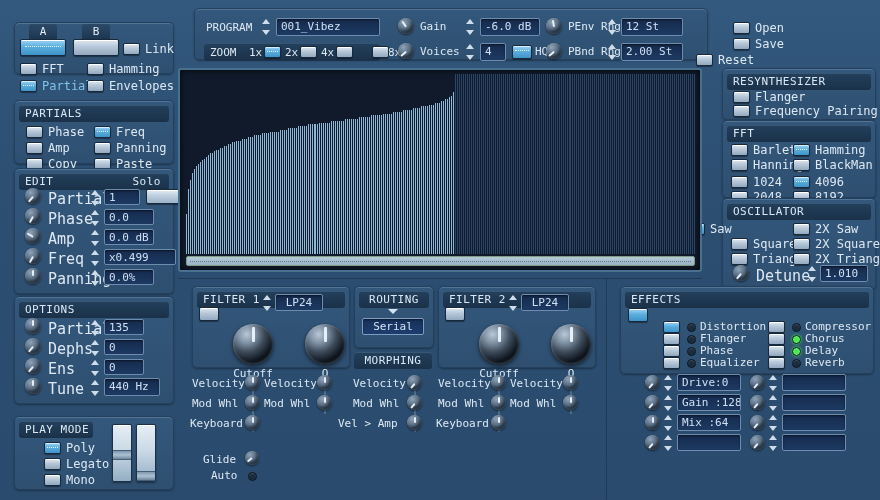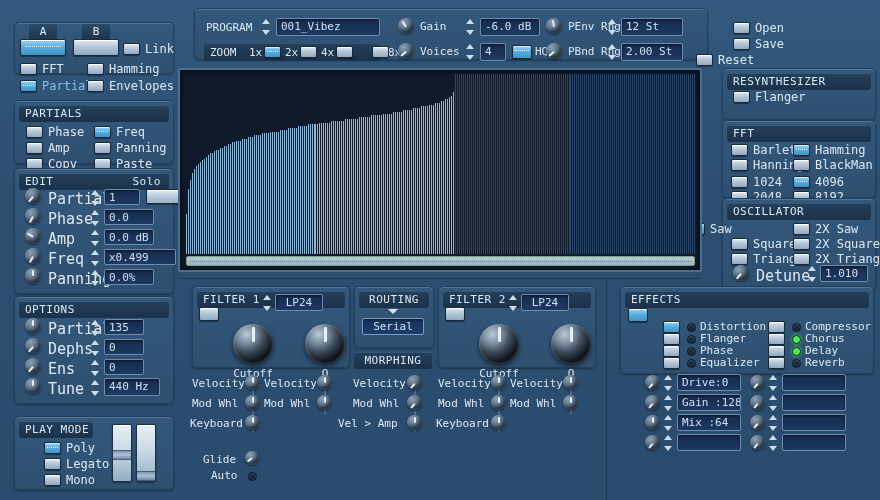--- a/index.html
+++ b/index.html
@@ -318,20 +318,22 @@
   <div class="row" style="left:733px;top:36px;">
     <span class="cb"></span><span class="lbl">Save</span></div>
   <div class="row" style="left:696px;top:52px;">
     <span class="cb"></span><span class="lbl">Reset</span></div>
 
   <div class="grp" style="left:722px;top:68px;width:152px;height:50px;">
     <div class="grphead">RESYNTHESIZER</div>
   </div>
   <div class="row" style="left:733px;top:89px;">
     <span class="cb"></span><span class="lbl">Flanger</span></div>
+  <div class="row" style="left:733px;top:103px;">
+    <span class="cb"></span><span class="lbl">Frequency Pairing</span></div>
 
   <div class="grp" style="left:722px;top:120px;width:152px;height:76px;">
     <div class="grphead">FFT</div>
   </div>
   <div class="row" style="left:731px;top:142px;">
     <span class="cb"></span><span class="lbl">Barlett</span></div>
   <div class="row" style="left:793px;top:142px;">
     <span class="cb on"></span><span class="lbl">Hamming</span></div>
   <div class="row" style="left:731px;top:157px;">
     <span class="cb"></span><span class="lbl">Hanning</span></div>

